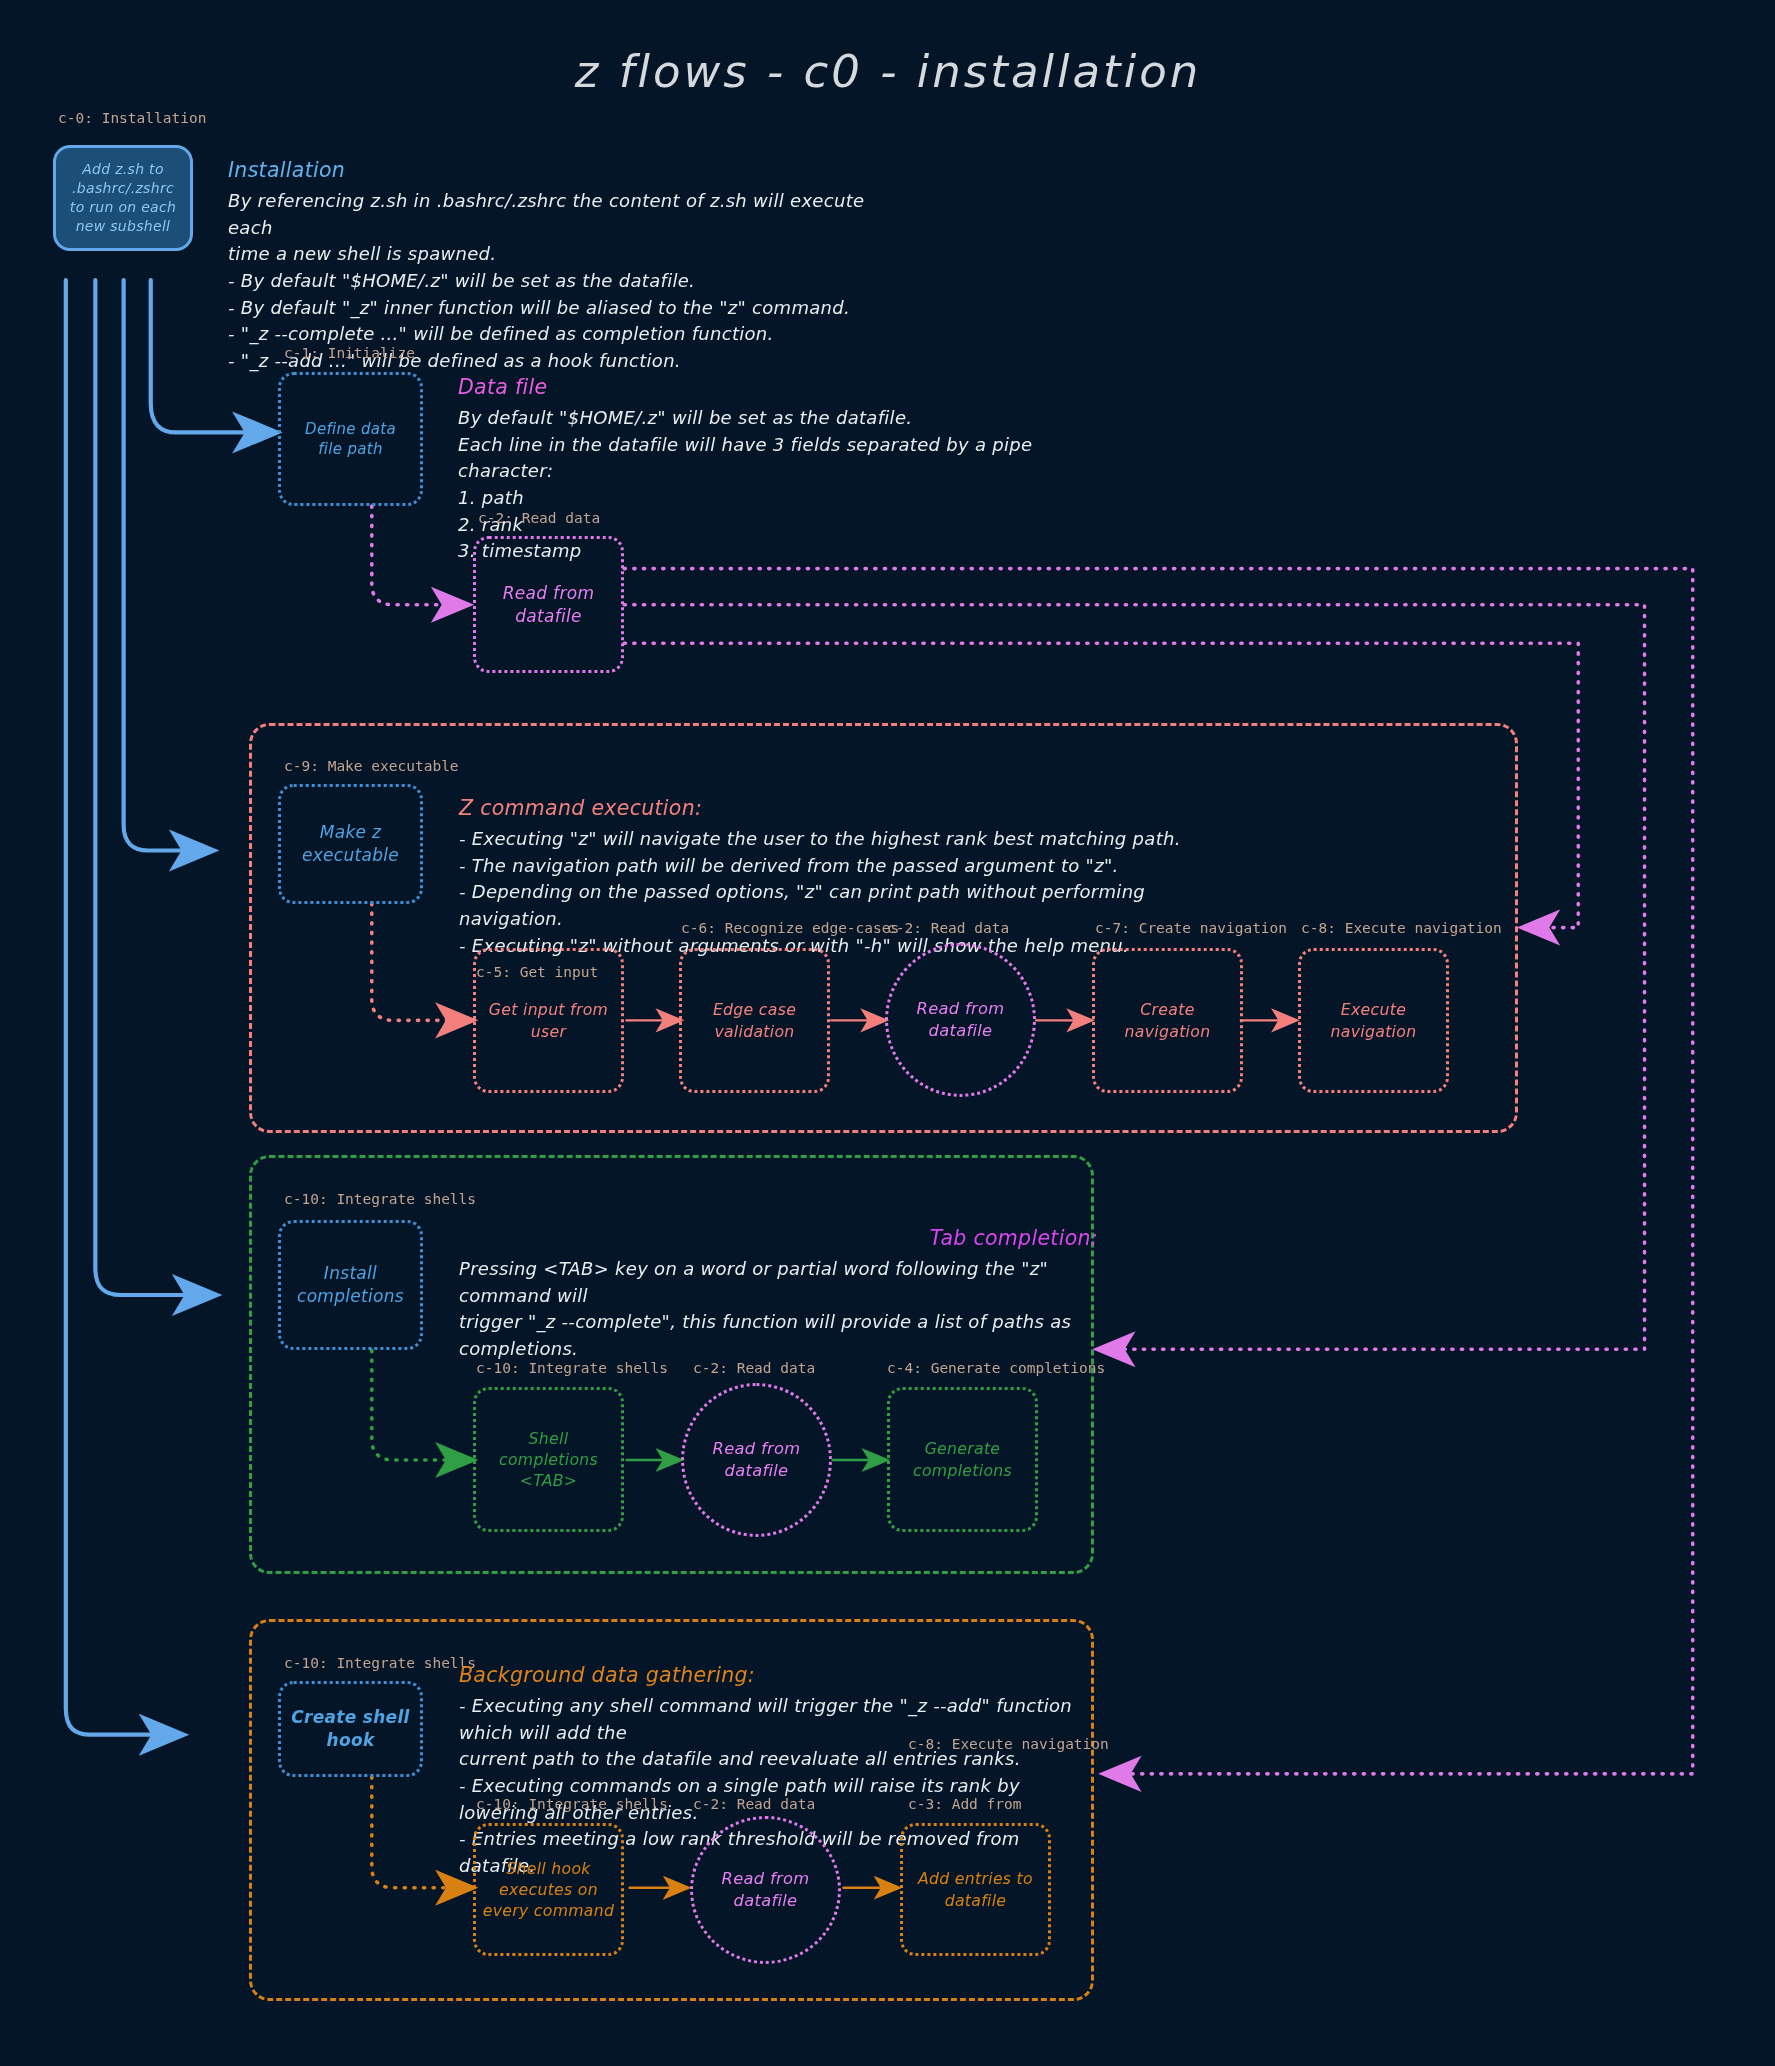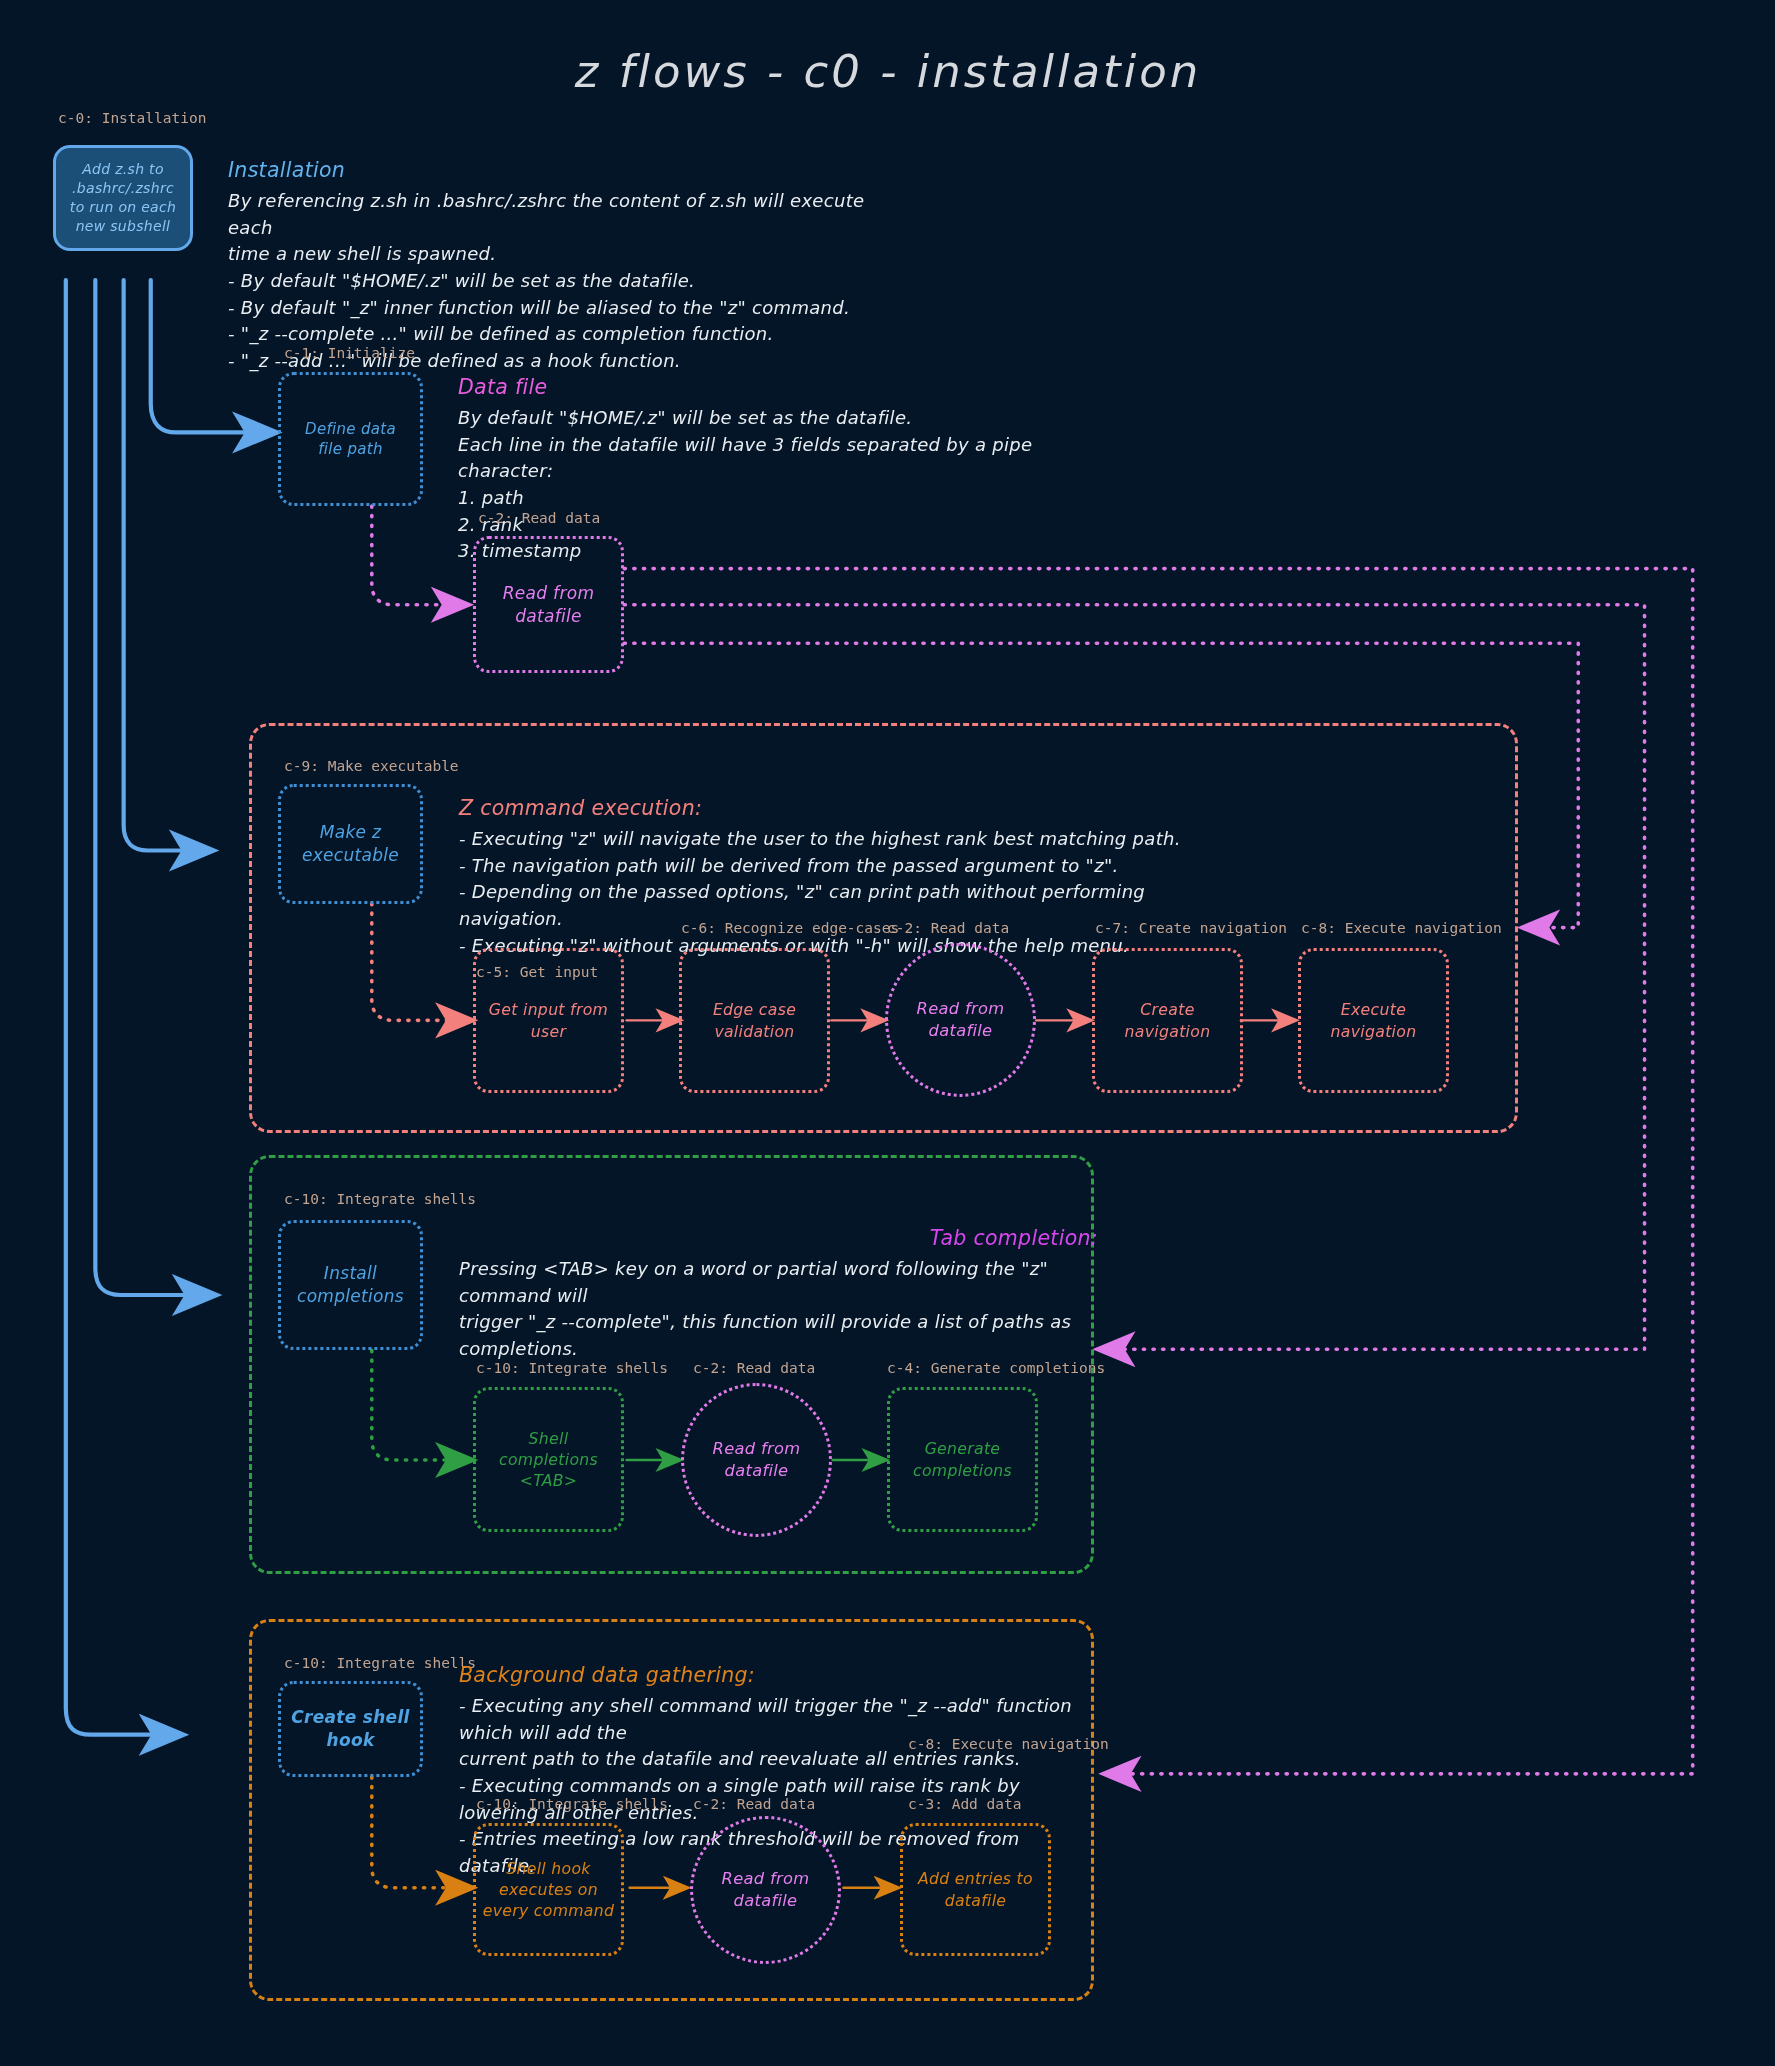--- a/index.html
+++ b/index.html
@@ -292,21 +292,21 @@
   <div class="hand narr-body" style="white-space: pre-line;">- Executing any shell command will trigger the "_z --add" function which will add the
 current path to the datafile and reevaluate all entries ranks.
 - Executing commands on a single path will raise its rank by lowering all other entries.
 - Entries meeting a low rank threshold will be removed from datafile.</div>
 </div>
 
 <div class="abs ccap" style="left:908px; top:1736px;">c-8: Execute navigation</div>
 
 <div class="abs ccap" style="left:476px; top:1796px;">c-10: Integrate shells</div>
 <div class="abs ccap" style="left:693px; top:1796px;">c-2: Read data</div>
-<div class="abs ccap" style="left:908px; top:1796px;">c-3: Add data</div>
+<div class="abs ccap" style="left:908px; top:1796px;">c-3: Add from</div>
 
 <div class="abs node n-dot-orange hand" style="left:473px; top:1823px; width:151px; height:133px; font-size:15.7px;">
   <span class="lbl" style="white-space: pre-line;">Shell hook
 executes on
 every command</span>
 </div>
 <div class="abs node n-dot-violet ellipse hand" style="left:690px; top:1816px; width:151px; height:148px; font-size:16.3px;">
   <span class="lbl" style="white-space: pre-line;">Read from
 datafile</span>
 </div>

